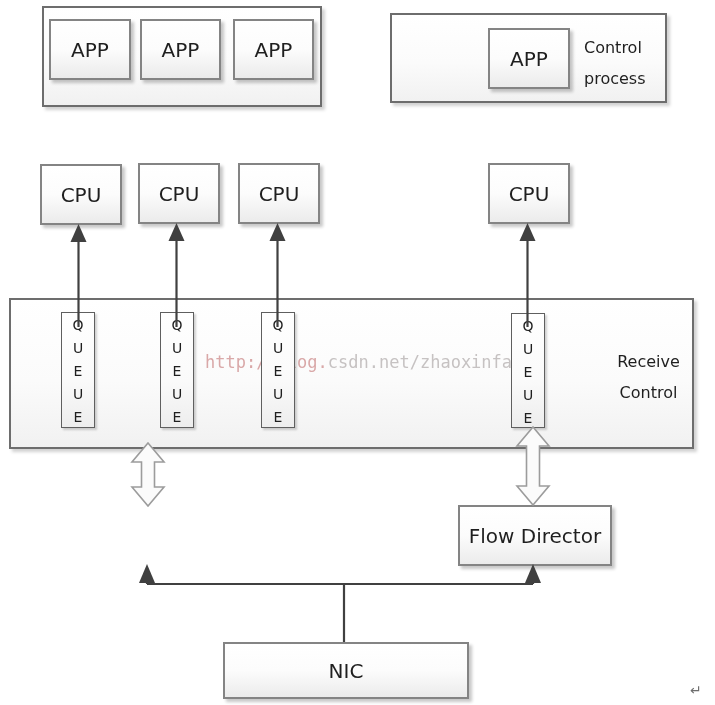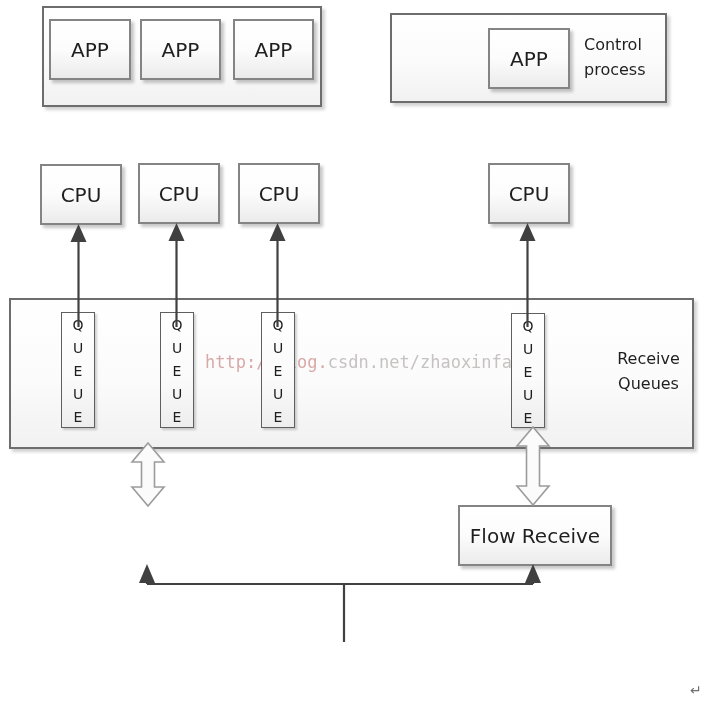--- a/index.html
+++ b/index.html
@@ -22,21 +22,21 @@
     font-size:20px;z-index:3;
   }
   .queue{
     position:absolute;border:1px solid #5f5f5f;
     background:linear-gradient(180deg,#ffffff 0%,#fafafa 60%,#ededed 100%);
     box-shadow:2px 2px 2px rgba(0,0,0,0.18);
     font-size:14px;line-height:23px;text-align:center;
     white-space:pre-line;z-index:3;padding-top:1px;box-sizing:border-box;
   }
   .caption{
-    position:absolute;font-size:16px;line-height:25px;
+    position:absolute;font-size:16px;line-height:31px;
     white-space:pre-line;z-index:3;color:#1f1f1f;
   }
   .wm{
     position:absolute;left:205px;top:352px;z-index:2;
     font-family:"DejaVu Sans Mono","Liberation Mono",monospace;
     font-size:17px;letter-spacing:0px;white-space:nowrap;
   }
   .wm .wm-left{color:#d9a8a8;}
   .wm .wm-right{color:#c6c2c2;}
   svg.overlay{position:absolute;left:0;top:0;z-index:10;pointer-events:none;}
@@ -60,21 +60,21 @@
   <div class="caption" style="left:584px;top:32px;width:80px;">Control
 process</div>
 
   <div class="box" style="left:40px;top:164px;width:78px;height:57px;">CPU</div>
   <div class="box" style="left:138px;top:163px;width:78px;height:57px;">CPU</div>
   <div class="box" style="left:238px;top:163px;width:78px;height:57px;">CPU</div>
   <div class="box" style="left:488px;top:163px;width:78px;height:57px;">CPU</div>
 
   <div class="group" style="left:9px;top:298px;width:681px;height:147px;"></div>
   <div class="caption" style="left:600px;top:346px;width:97px;text-align:center;">Receive
-Queues</div>
+Control</div>
 
   <div class="queue" style="left:61px;top:312px;width:34px;height:116px;">Q
 U
 E
 U
 E</div>
   <div class="queue" style="left:160px;top:312px;width:34px;height:116px;">Q
 U
 E
 U
@@ -83,21 +83,22 @@
 U
 E
 U
 E</div>
   <div class="queue" style="left:511px;top:313px;width:34px;height:115px;">Q
 U
 E
 U
 E</div>
 
-  <div class="box" style="left:458px;top:505px;width:150px;height:57px;">Flow Receive</div>
+  <div class="box" style="left:458px;top:505px;width:150px;height:57px;">Flow Director</div>
+  <div class="box" style="left:223px;top:642px;width:242px;height:53px;">NIC</div>
 
   <div class="corner">↵</div>
 
   <svg class="overlay" width="715" height="705" viewBox="0 0 715 705">
 
     <g stroke="#404040" stroke-width="2.2" fill="#404040">
       <line x1="78.5" y1="240" x2="78.5" y2="327"></line>
       <polygon points="78.5,224 70.5,242 86.5,242" stroke="none"></polygon>
       <line x1="176.5" y1="239" x2="176.5" y2="327"></line>
       <polygon points="176.5,223 168.5,241 184.5,241" stroke="none"></polygon>

